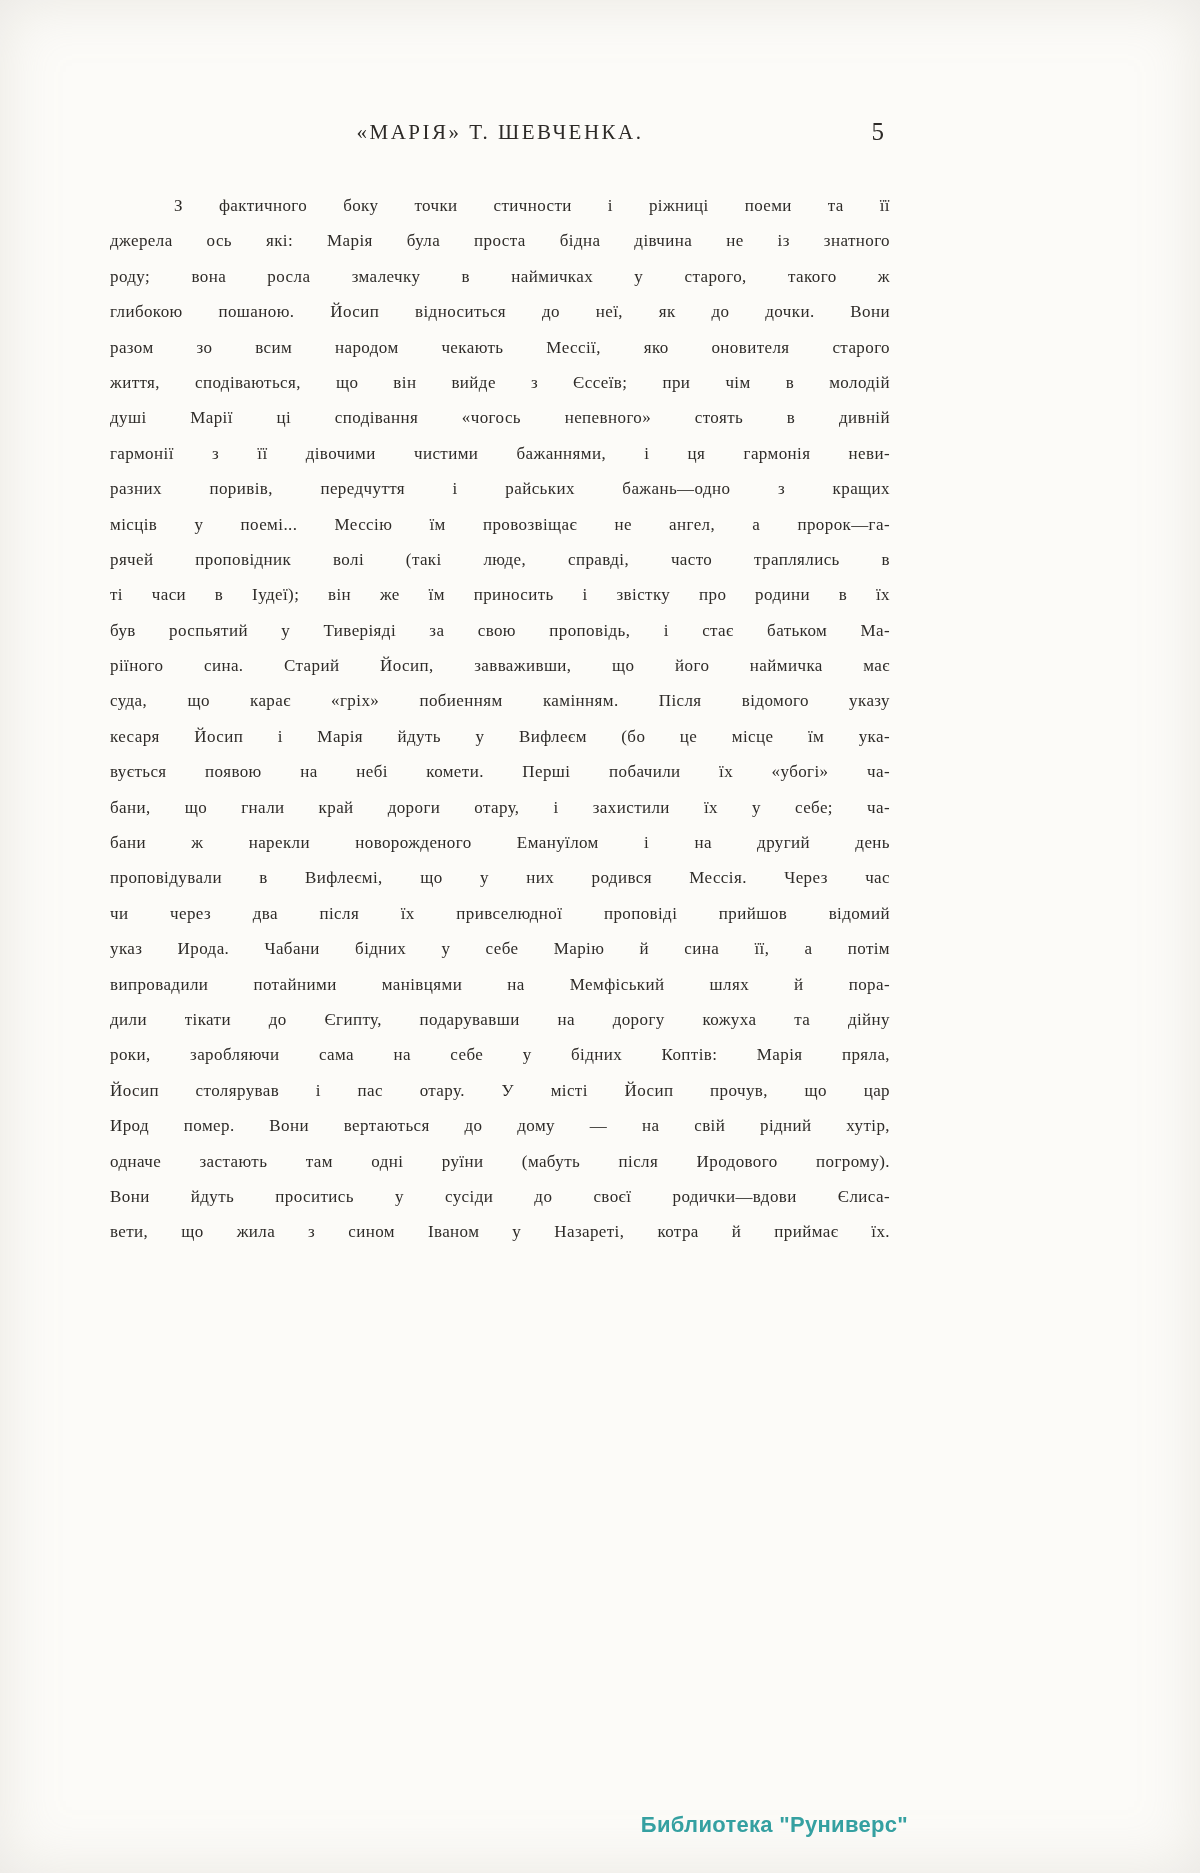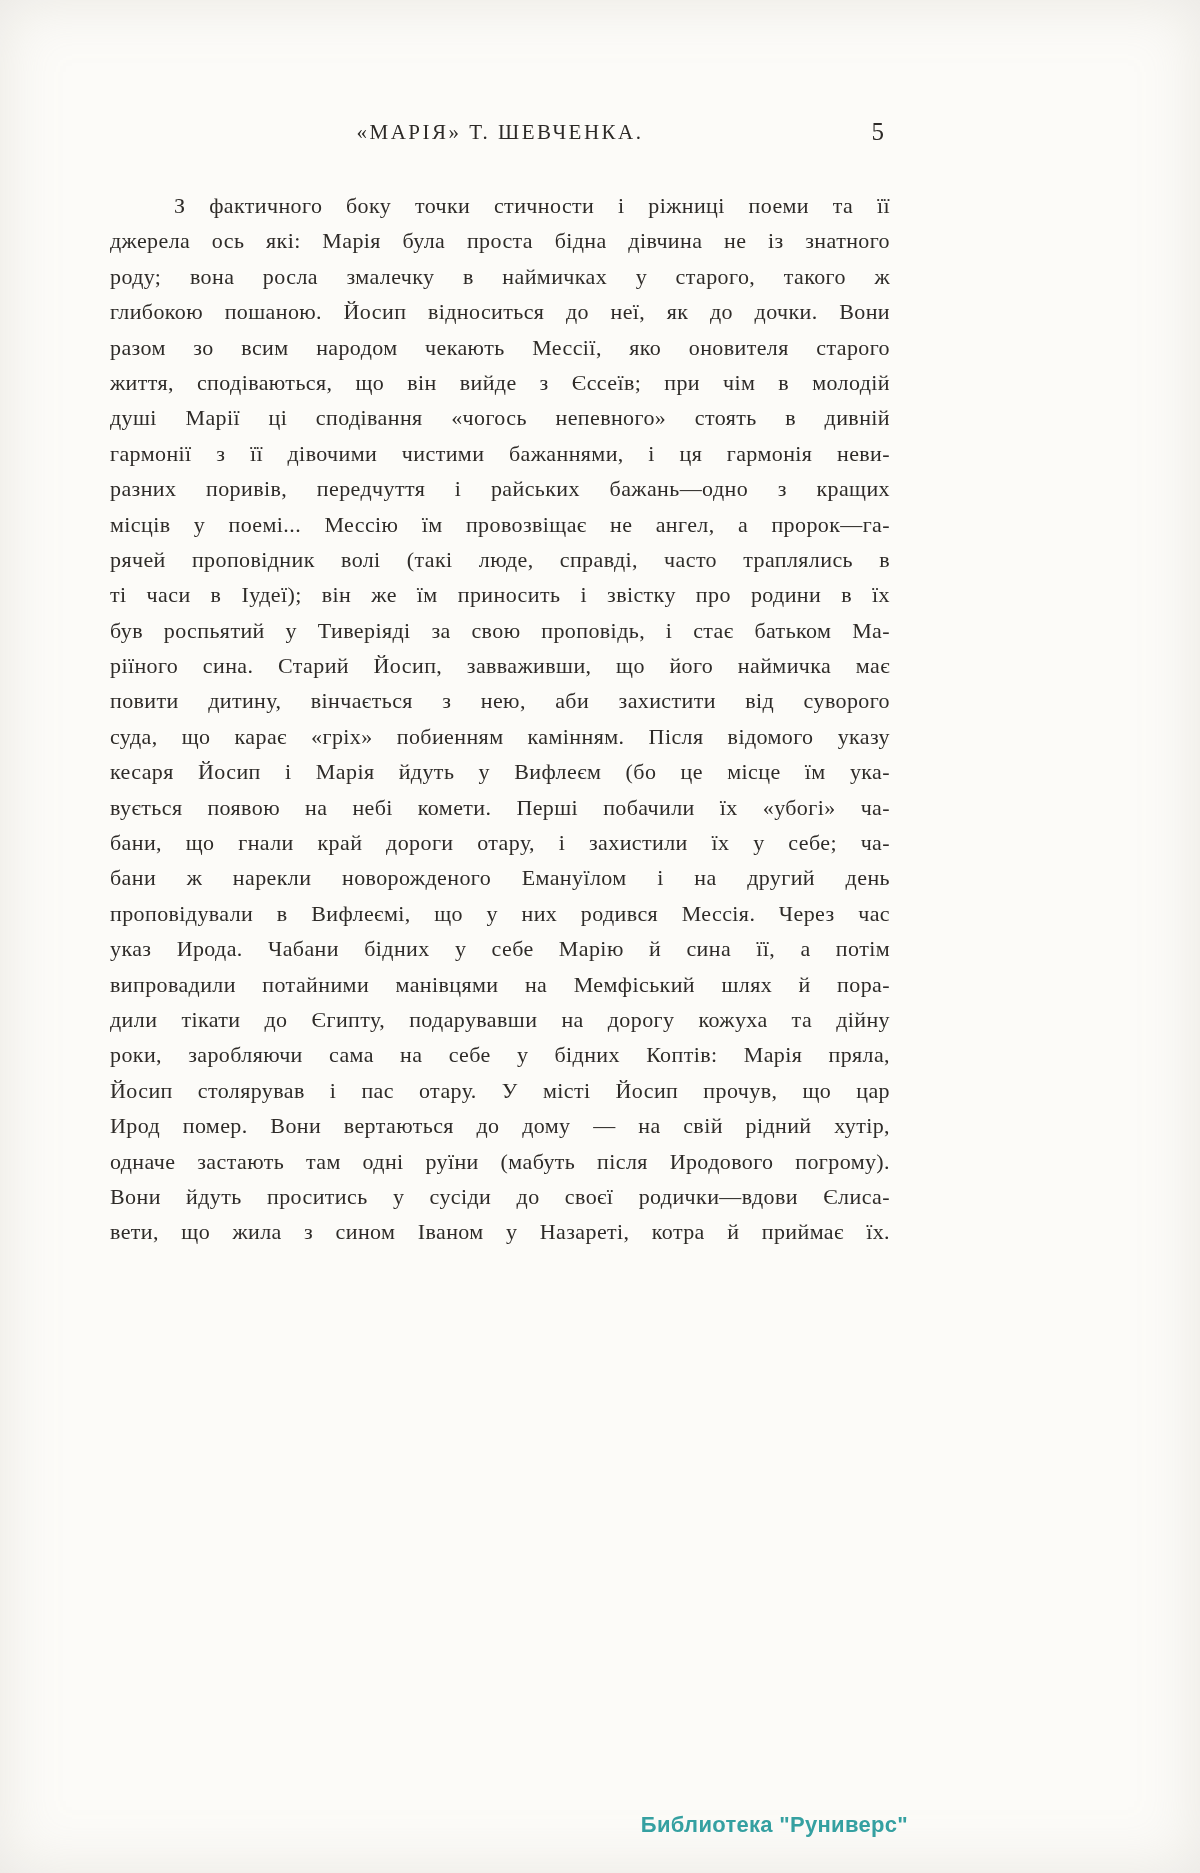--- a/index.html
+++ b/index.html
@@ -42,21 +42,21 @@
     right: 6px;
     top: 0;
     font-size: 25px;
     font-weight: normal;
     color: #2d2a27;
   }
   .body-text {
     margin-top: 30px;
   }
   .line {
-    font-size: 22px;
+    font-size: 17px;
     line-height: 35.4px;
     height: 35.4px;
     overflow: hidden;
     text-align: justify;
     text-align-last: justify;
     text-justify: inter-word;
     letter-spacing: 0.4px;
     color: #2e2b28;
   }
   .line:first-child {
@@ -95,27 +95,27 @@
         <div class="line">разом зо всим народом  чекають Мессії,  яко оновителя  старого</div>
         <div class="line">життя, сподіваються, що він вийде з  Єссеїв;  при  чім в  молодій</div>
         <div class="line">душі  Марії  ці сподівання  «чогось непевного»  стоять  в  дивній</div>
         <div class="line">гармонії з її дівочими чистими бажаннями, і ця гармонія неви-</div>
         <div class="line">разних поривів,  передчуття і райських  бажань—одно з кращих</div>
         <div class="line">місців у поемі... Мессію їм провозвіщає не ангел, а пророк—га-</div>
         <div class="line">рячей проповідник  волі (такі люде, справді, часто траплялись  в</div>
         <div class="line">ті часи в Іудеї); він же їм приносить і звістку  про родини в їх</div>
         <div class="line">був роспьятий у Тиверіяді за свою  проповідь, і стає батьком Ма-</div>
         <div class="line">ріїного сина.  Старий  Йосип,  завваживши,  що  його наймичка має</div>
-        <div class="line">повити дитину,  вінчається з нею,  аби захистити  від  суворого</div>
         <div class="line">суда,  що  карає «гріх» побиенням камінням.  Після  відомого  указу</div>
         <div class="line">кесаря  Йосип і Марія  йдуть у  Вифлеєм  (бо  це  місце  їм  ука-</div>
         <div class="line">вується  появою  на небі  комети.  Перші  побачили  їх  «убогі»  ча-</div>
         <div class="line">бани, що гнали край дороги  отару, і захистили  їх у себе;  ча-</div>
         <div class="line">бани  ж  нарекли  новорожденого  Емануїлом  і  на  другий  день</div>
         <div class="line">проповідували в Вифлеємі, що у них родився Мессія. Через час</div>
+        <div class="line">чи через  два після їх привселюдної  проповіді прийшов відомий</div>
         <div class="line">указ  Ирода.  Чабани  бідних  у  себе  Марію  й  сина  її,  а  потім</div>
         <div class="line">випровадили потайними манівцями  на  Мемфіський  шлях  й  пора-</div>
         <div class="line">дили тікати до Єгипту,  подарувавши на  дорогу  кожуха  та  дійну</div>
         <div class="line">роки,  заробляючи  сама  на себе у бідних  Коптів:  Марія  пряла,</div>
         <div class="line">Йосип  столярував і пас отару. У місті Йосип  прочув,  що  цар</div>
         <div class="line">Ирод помер.  Вони вертаються  до дому — на  свій  рідний  хутір,</div>
         <div class="line">одначе застають там одні руїни (мабуть після Иродового погрому).</div>
         <div class="line">Вони йдуть проситись у сусіди до своєї  родички—вдови Єлиса-</div>
         <div class="line">вети,  що жила з сином  Іваном у Назареті,  котра  й  приймає  їх.</div>
       </div>

